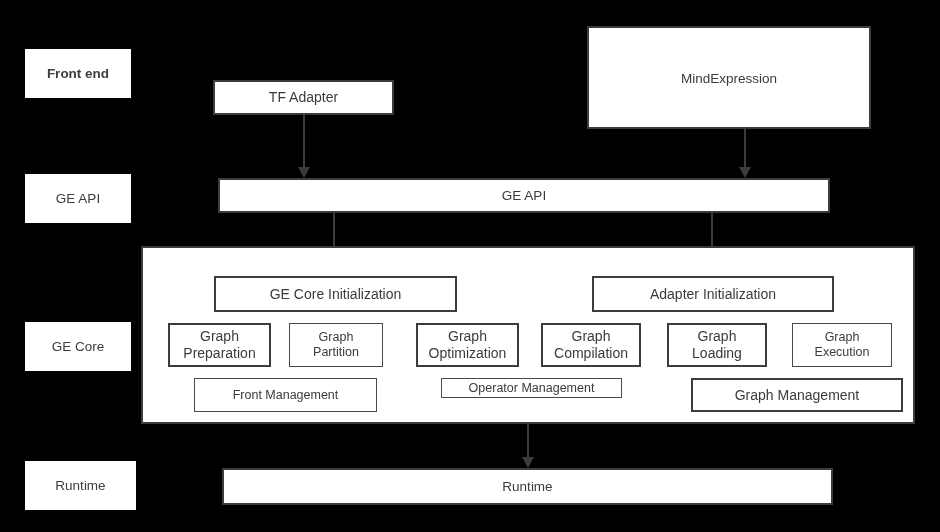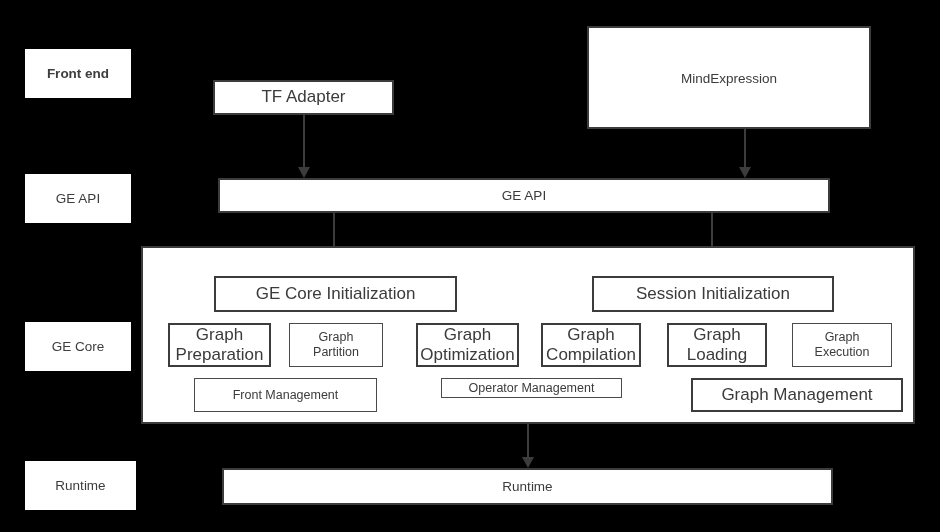--- a/index.html
+++ b/index.html
@@ -36,21 +36,21 @@
   
   .container-box {
     border: 2.5px solid #3c3c3c;
     align-items: flex-start;
     justify-content: center;
     padding-top: 27px;
     font-size: 13.5px;
   }
   .plain-box {
     border: 2px solid #3c3c3c;
-    font-size: 17px;
+    font-size: 14px;
   }
   .thin-box {
     border: 1.6px solid #4a4a4a;
     font-size: 12.5px;
   }
   .wide-bar {
     border: 2.2px solid #3c3c3c;
     font-size: 13.5px;
   }
   .ge-core-panel {
@@ -133,21 +133,21 @@
     <div class="arrow-head" style="top:50px;"></div>
   </div>
 
   <div class="ge-core-panel" style="position:absolute; left:141px; top:246px; width:774px; height:178px; box-sizing:border-box;">
 
     <div class="box plain-box" style="left:71px; top:28px; width:243px; height:36px;">
       <span>GE Core Initialization</span>
     </div>
 
     <div class="box plain-box" style="left:449px; top:28px; width:242px; height:36px;">
-      <span>Session Initialization</span>
+      <span>Adapter Initialization</span>
     </div>
 
     <div class="box plain-box" style="left:25px; top:75px; width:103px; height:44px;">
       <span>Graph
 Preparation</span>
     </div>
 
     <div class="box thin-box" style="left:146px; top:75px; width:94px; height:44px;">
       <span>Graph
 Partition</span>

